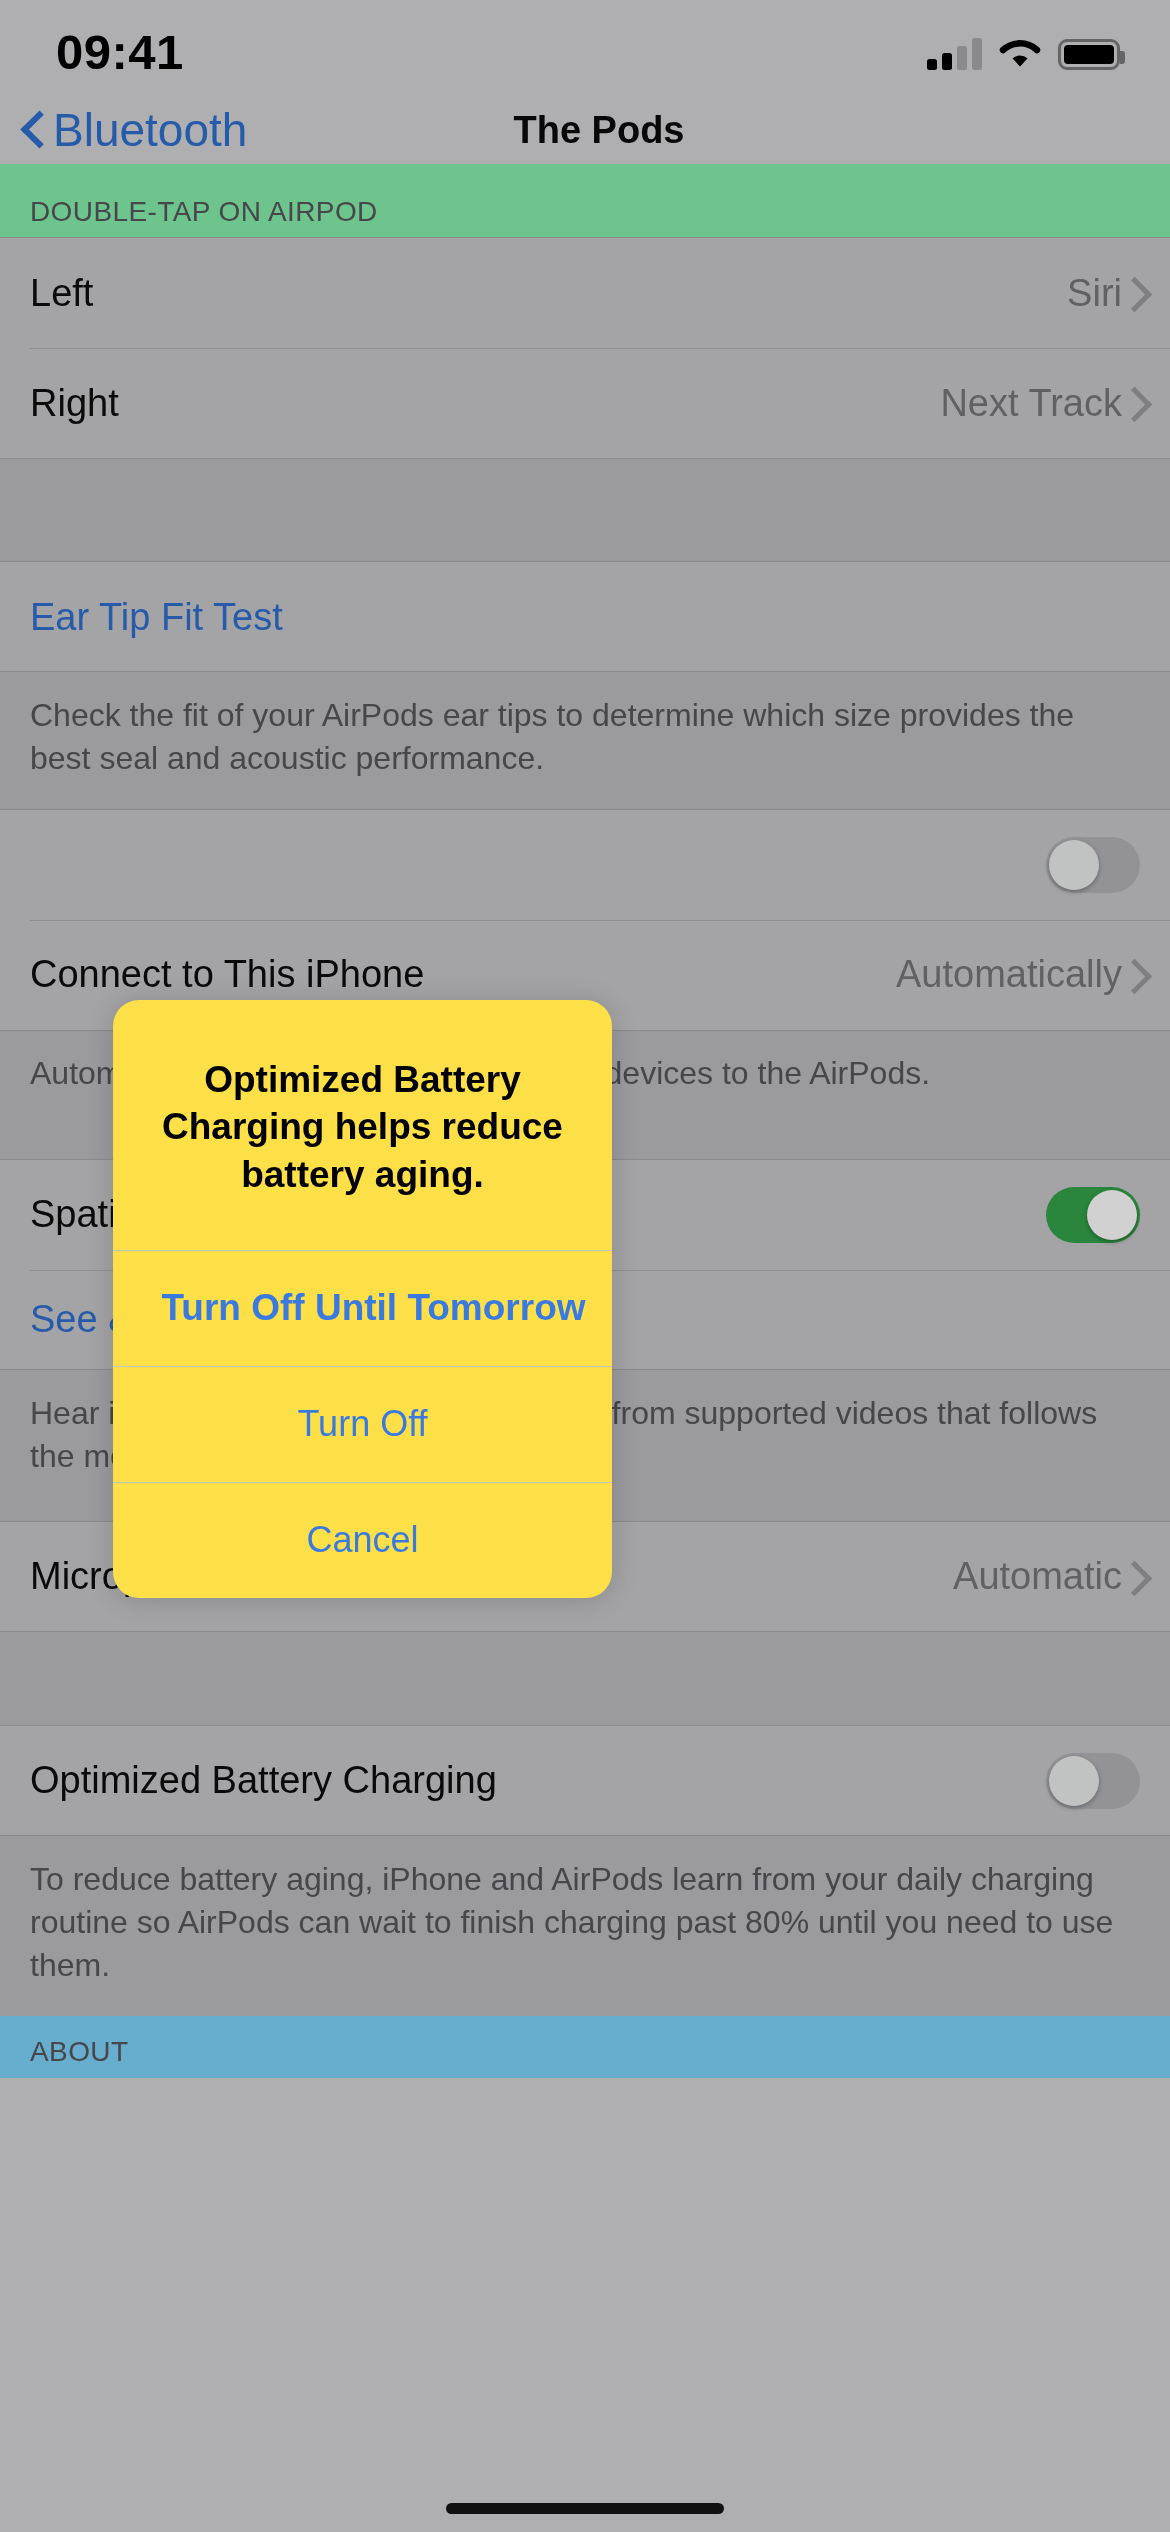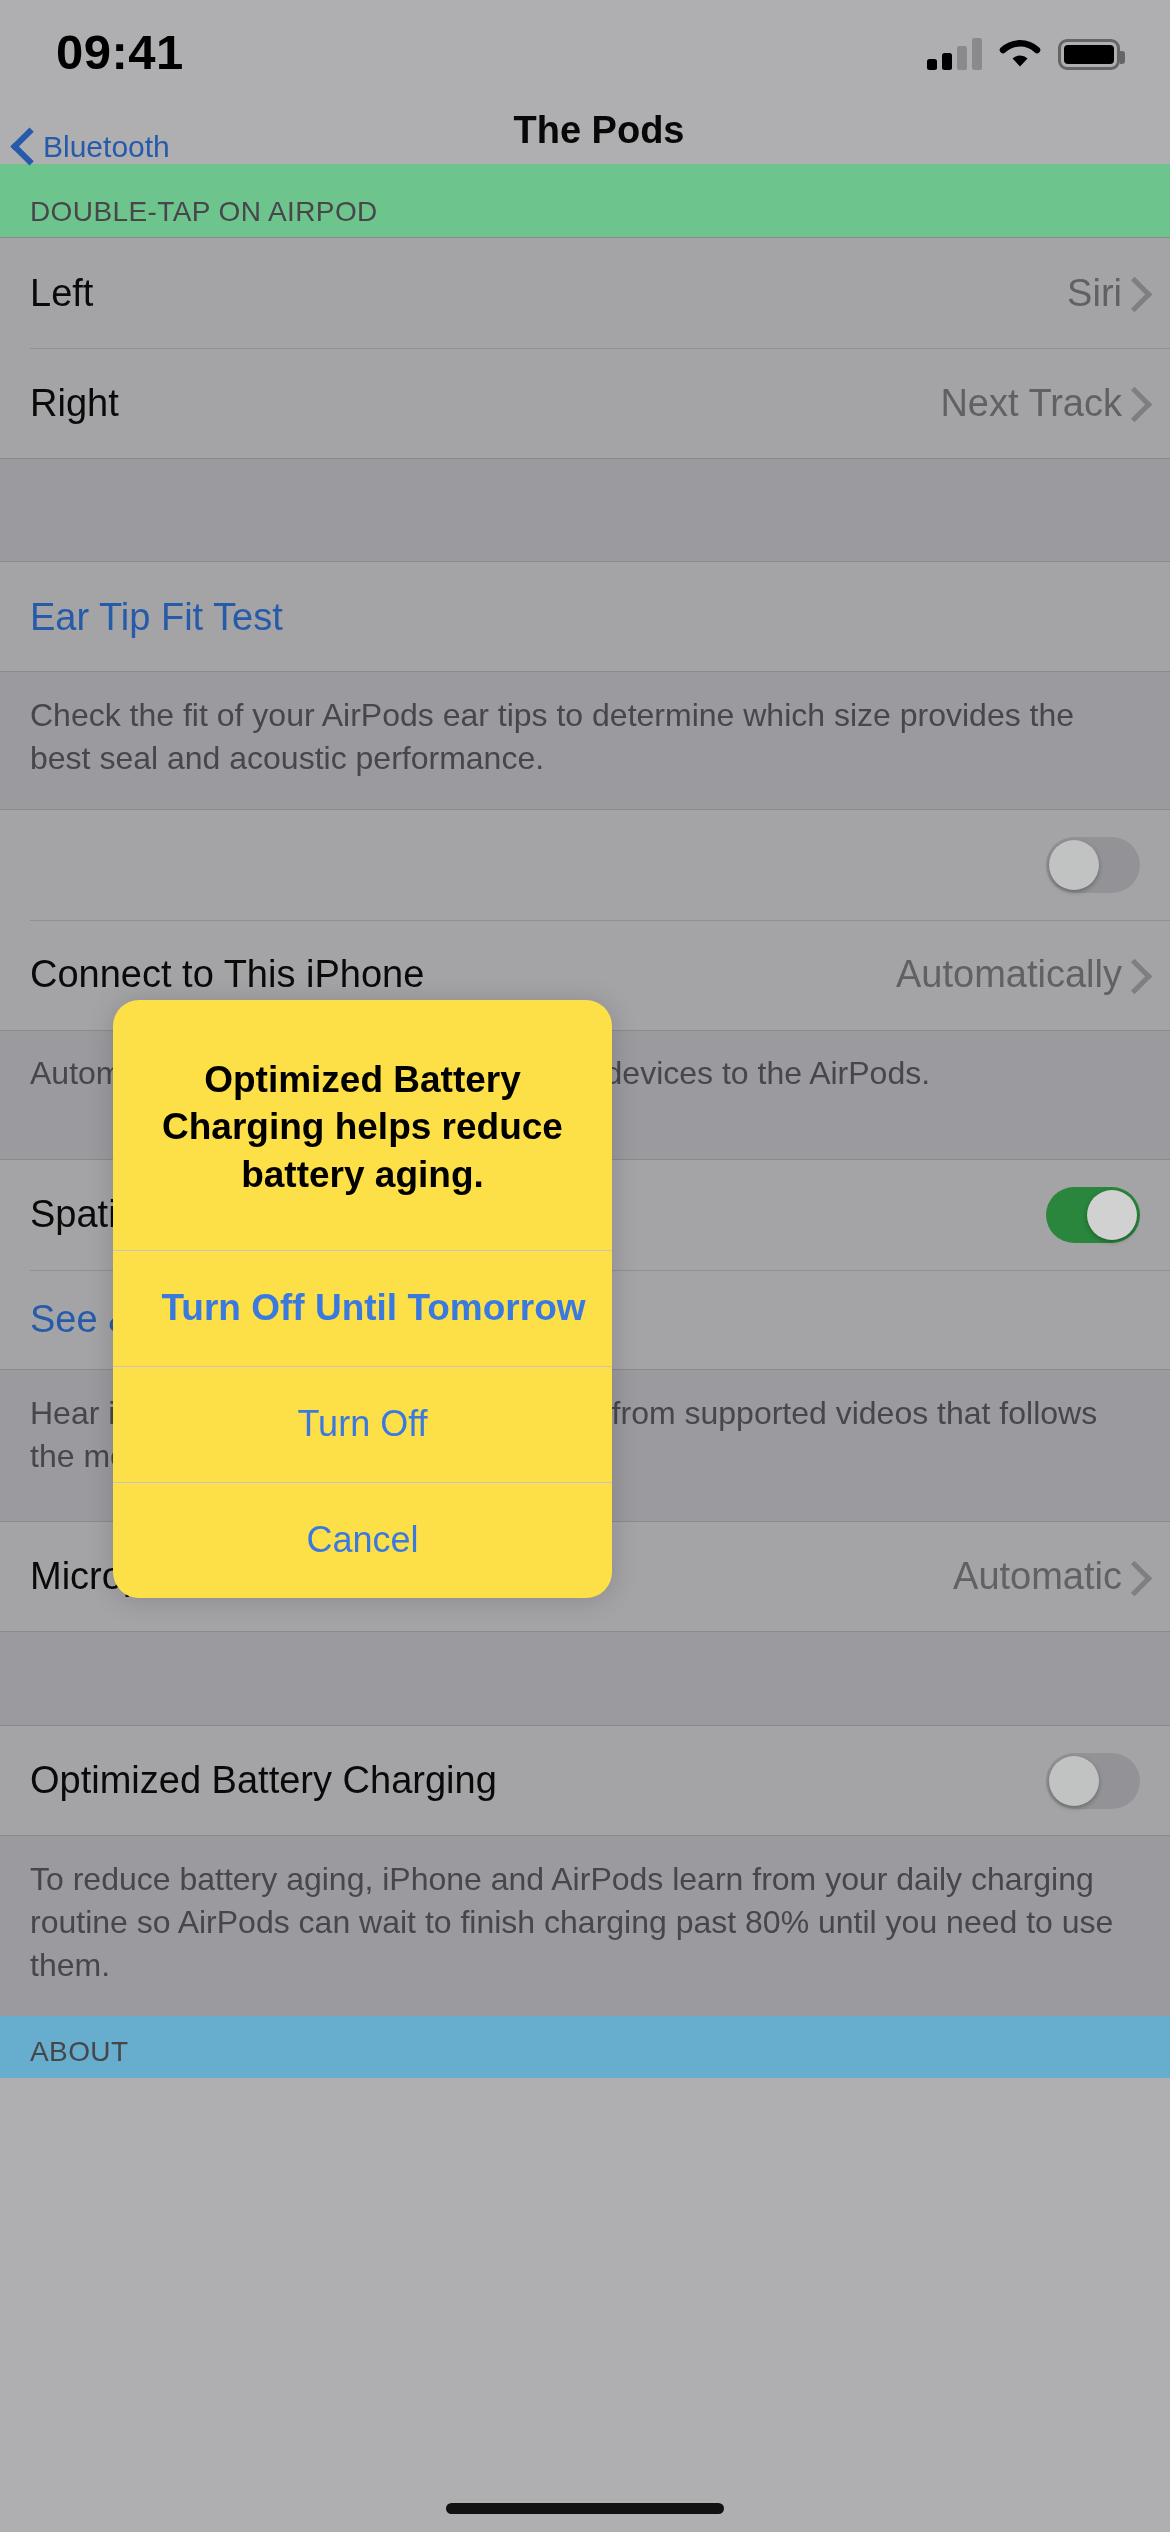--- a/index.html
+++ b/index.html
@@ -50,23 +50,23 @@
     width:5px; height:13px; border-radius:0 3px 3px 0;
     background:rgba(0,0,0,0.42);
   }
 
   
   .navbar{
     position:absolute; top:96px; left:0; right:0; height:68px;
     z-index:10;
   }
   .nav-back{
-    position:absolute; left:12px; top:0;
-    display:flex; align-items:flex-end; height:68px;
-    color:#2f6fd0; font-size:30px;
+    position:absolute; left:22px; top:0;
+    display:flex; align-items:center; height:68px;
+    color:#2f6fd0; font-size:46px;
   }
   .nav-chev{
     display:inline-block; width:20px; height:34px; position:relative; margin-right:11px;
   }
   .nav-chev::before{
     content:""; position:absolute; left:4px; top:3px;
     width:21px; height:21px;
     border-left:6px solid #2f6fd0; border-bottom:6px solid #2f6fd0;
     transform:rotate(45deg);
   }

